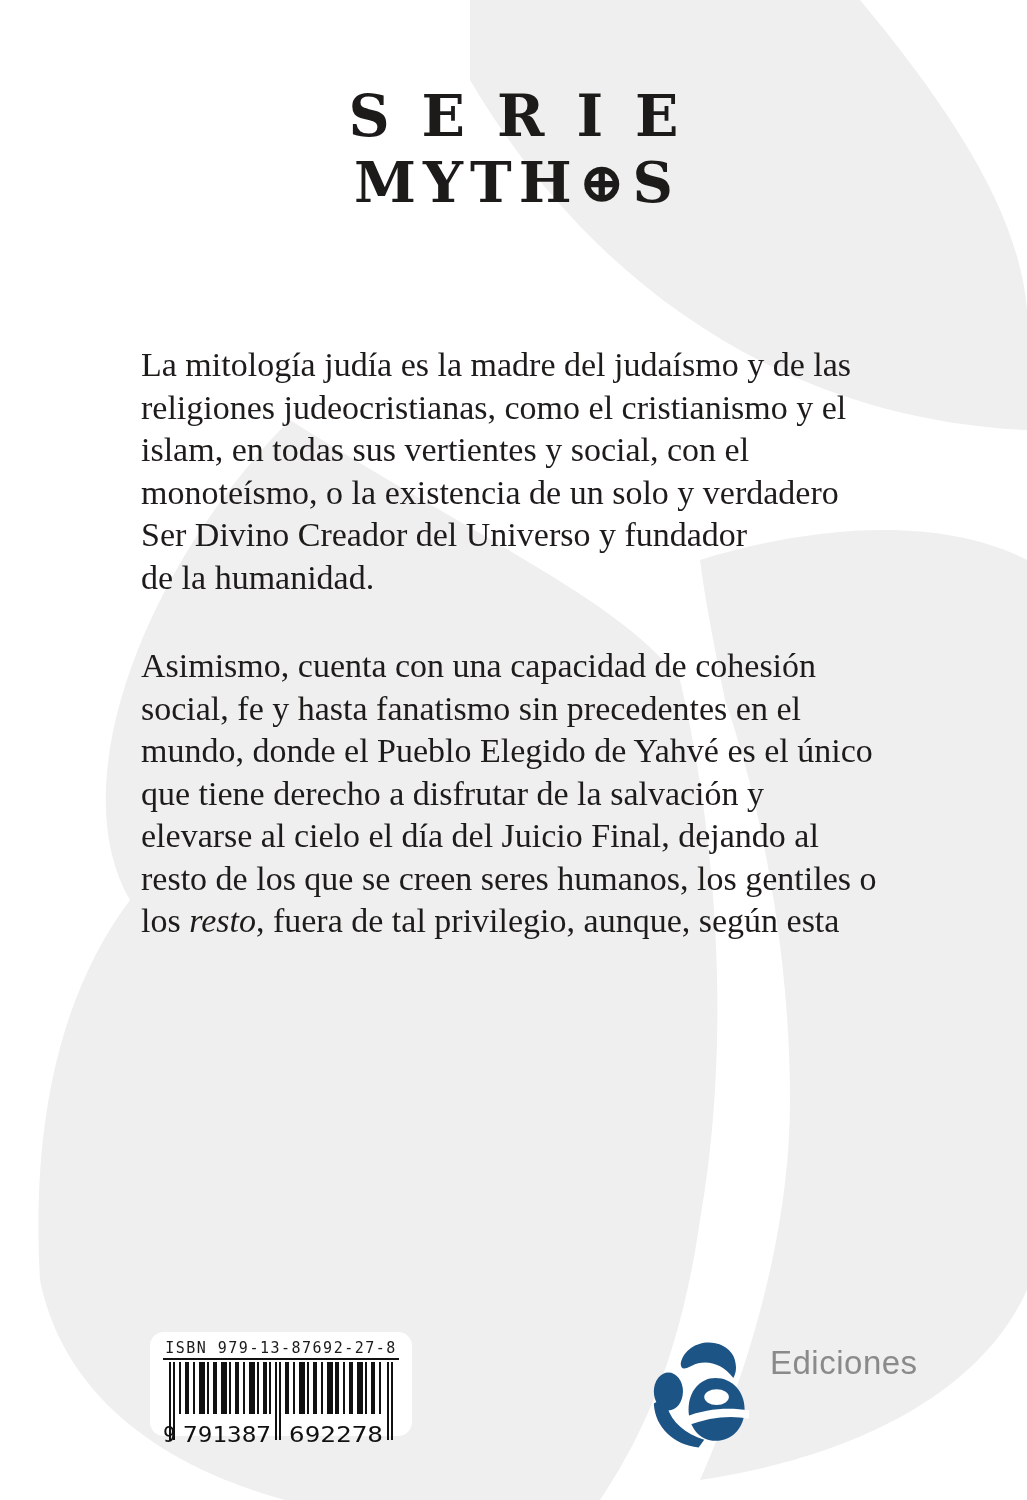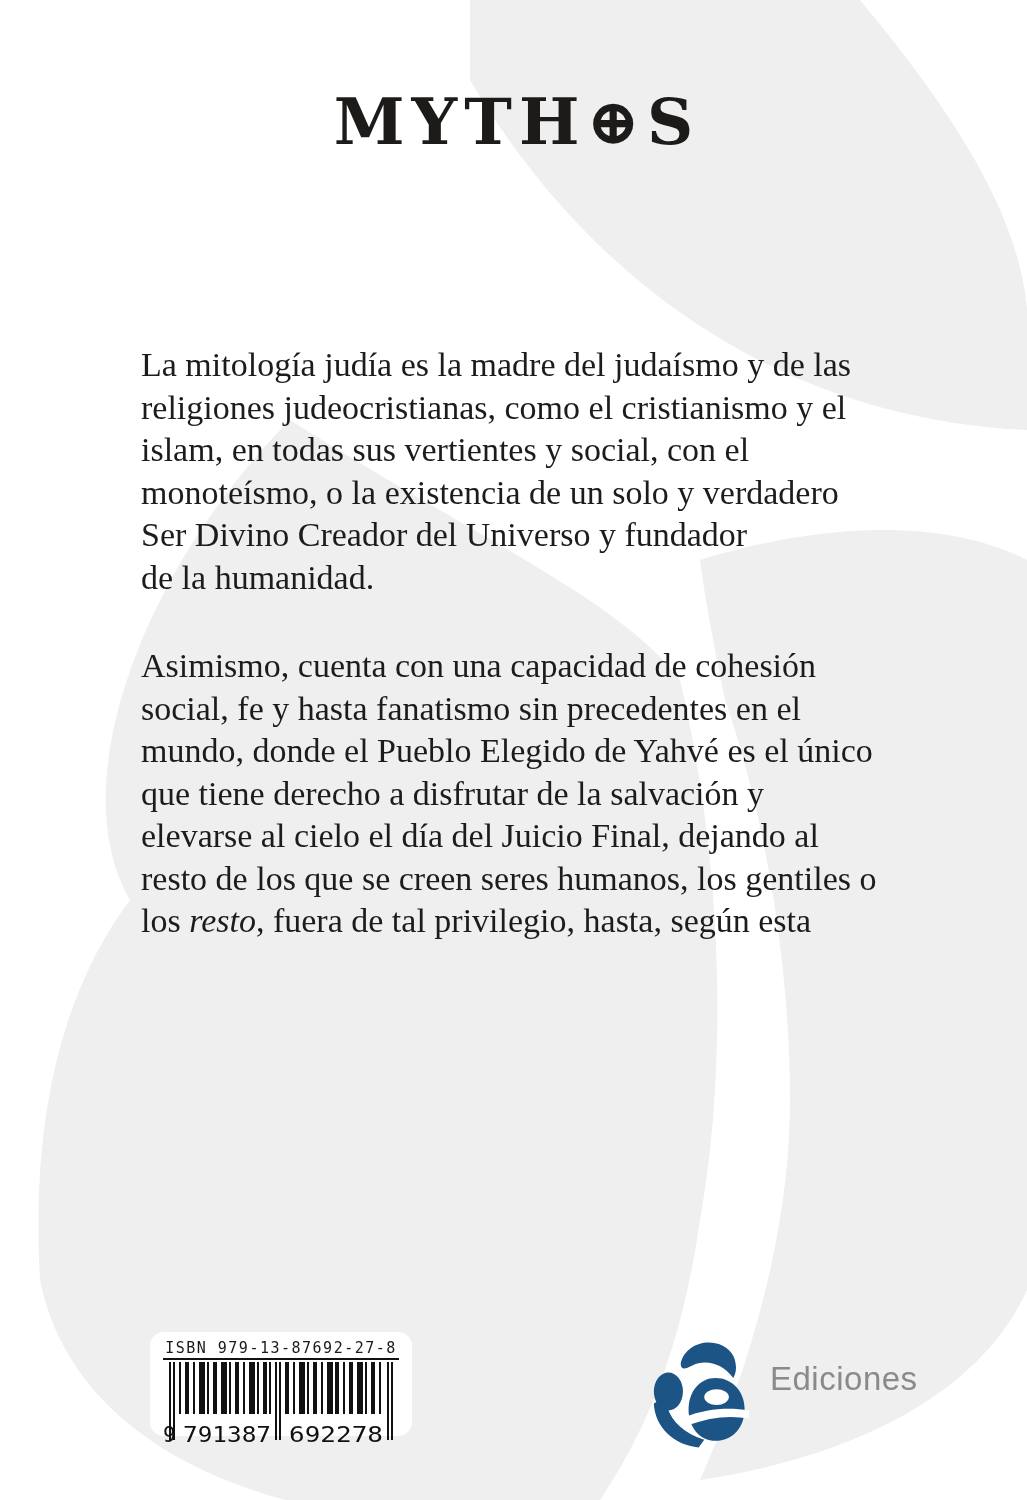--- a/index.html
+++ b/index.html
@@ -31,21 +31,21 @@
     font-family: "DejaVu Serif", "DejaVu Sans", serif;
     font-weight: bold;
   }
   .series-line1 {
     font-size: 57px;
     line-height: 60px;
     letter-spacing: 32px;
     padding-left: 32px; 
   }
   .series-line2 {
-    font-size: 64px;
+    font-size: 56px;
     line-height: 84px;
     letter-spacing: 7px;
     padding-left: 7px;
     margin-top: -6px;
   }
 
   
   .body-text {
     position: absolute;
     left: 141px;
@@ -102,21 +102,21 @@
     font-size: 53px;
     line-height: 50px;
     font-weight: bold;
     color: #1d4e85;
     letter-spacing: 0px;
   }
   .publisher-subtitle {
     font-size: 33px;
     line-height: 34px;
     color: #8a8a8a;
-    margin-top: 16px;
+    margin-top: 0;
     letter-spacing: 0.5px;
   }
 </style>
 </head>
 <body>
 
 <div class="page">
 
   <svg class="watermark" viewBox="0 0 1027 1500" aria-hidden="true">
     <path d="M470,0 L860,0 C960,120 1020,220 1027,310 L1027,430 C800,420 600,300 470,80 Z" fill="#efefef"></path>
@@ -127,39 +127,40 @@
     <path d="M700,560 C830,520 950,520 1027,560 L1027,1290
              C980,1395 850,1458 700,1480
              C757,1350 790,1220 790,1100
              C790,950 760,800 725,700
              C715,650 705,600 700,560 Z" fill="#efefef"></path>
   </svg>
 
   <div class="content">
 
     <div class="series-logo">
+      <div class="series-line1">SERIE</div>
       <div class="series-line2">MYTH⊕S</div>
     </div>
 
     <div class="body-text">
       <div class="para">La mitología judía es la madre del judaísmo y de las
 religiones judeocristianas, como el cristianismo y el
 islam, en todas sus vertientes y social, con el
 monoteísmo, o la existencia de un solo y verdadero
 Ser Divino Creador del Universo y fundador
 de la humanidad.</div>
       <div class="para-gap"></div>
       <div>
         <div class="para">Asimismo, cuenta con una capacidad de cohesión
 social, fe y hasta fanatismo sin precedentes en el
 mundo, donde el Pueblo Elegido de Yahvé es el único
 que tiene derecho a disfrutar de la salvación y
 elevarse al cielo el día del Juicio Final, dejando al
 resto de los que se creen seres humanos, los gentiles o</div>
-        <div><span>los </span><span style="font-style:italic">resto</span><span>, fuera de tal privilegio, hasta, según esta</span></div>
+        <div><span>los </span><span style="font-style:italic">resto</span><span>, fuera de tal privilegio, aunque, según esta</span></div>
       </div>
     </div>
 
     <div class="barcode-panel">
       <div class="isbn-row">ISBN 979-13-87692-27-8</div>
       <svg class="bars-svg" viewBox="0 0 232 86" width="232" height="86">
         <g>
 
           <rect x="6" y="0" width="2" height="78"></rect>
           <rect x="10" y="0" width="2" height="78"></rect>

